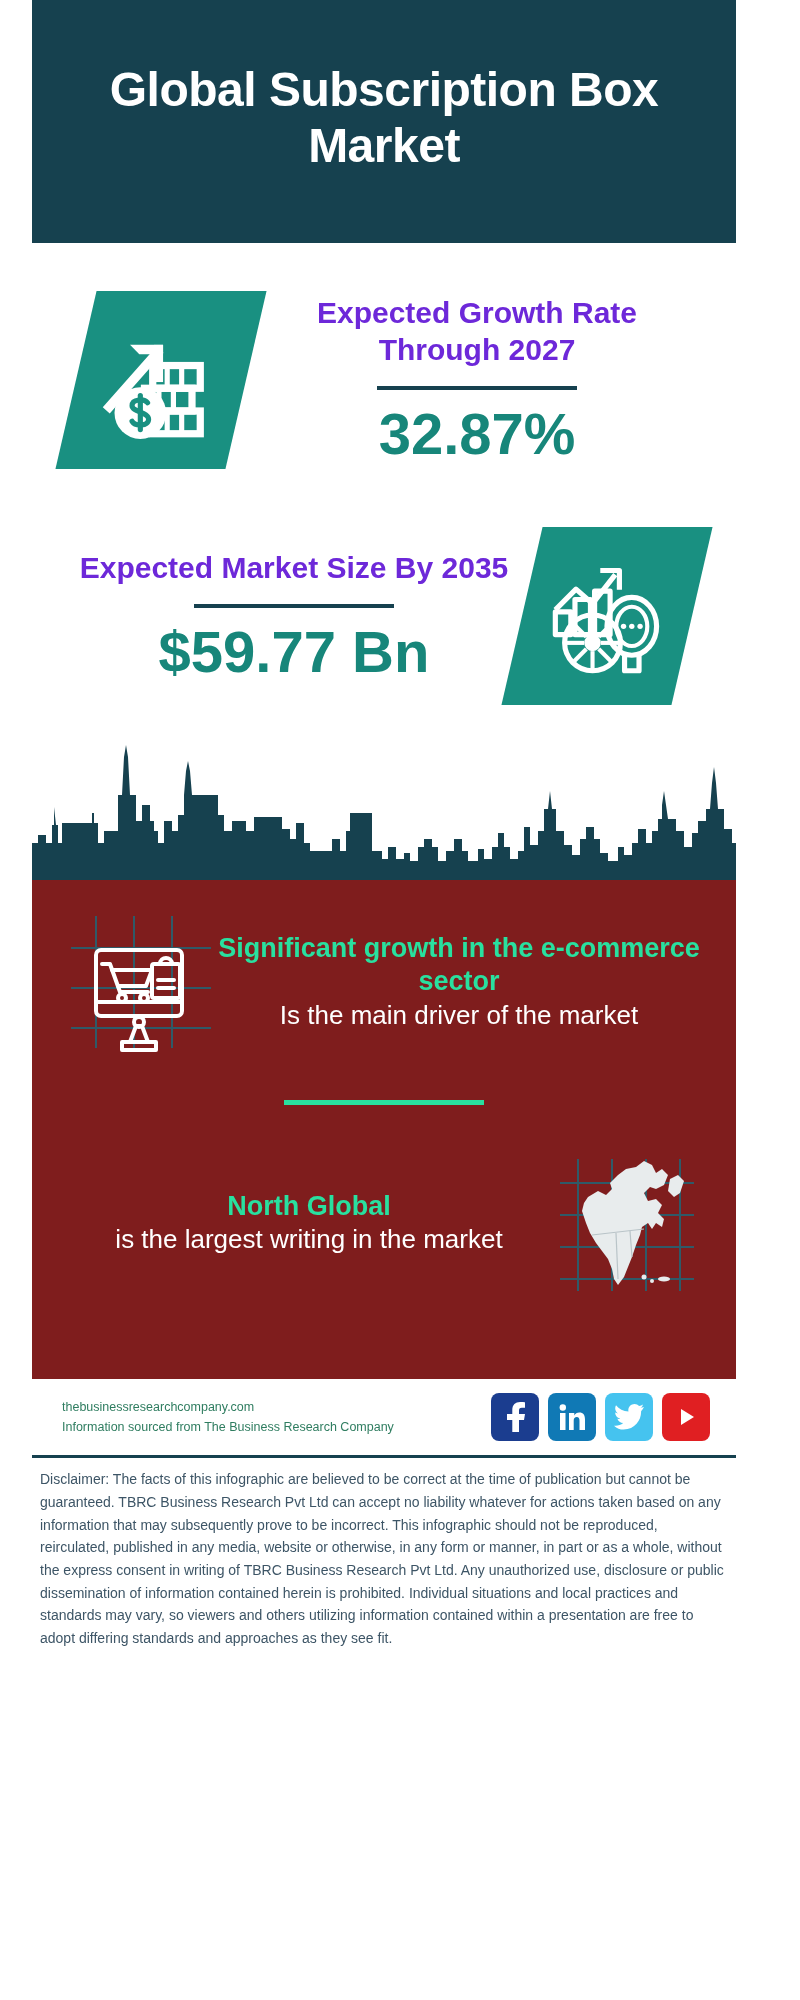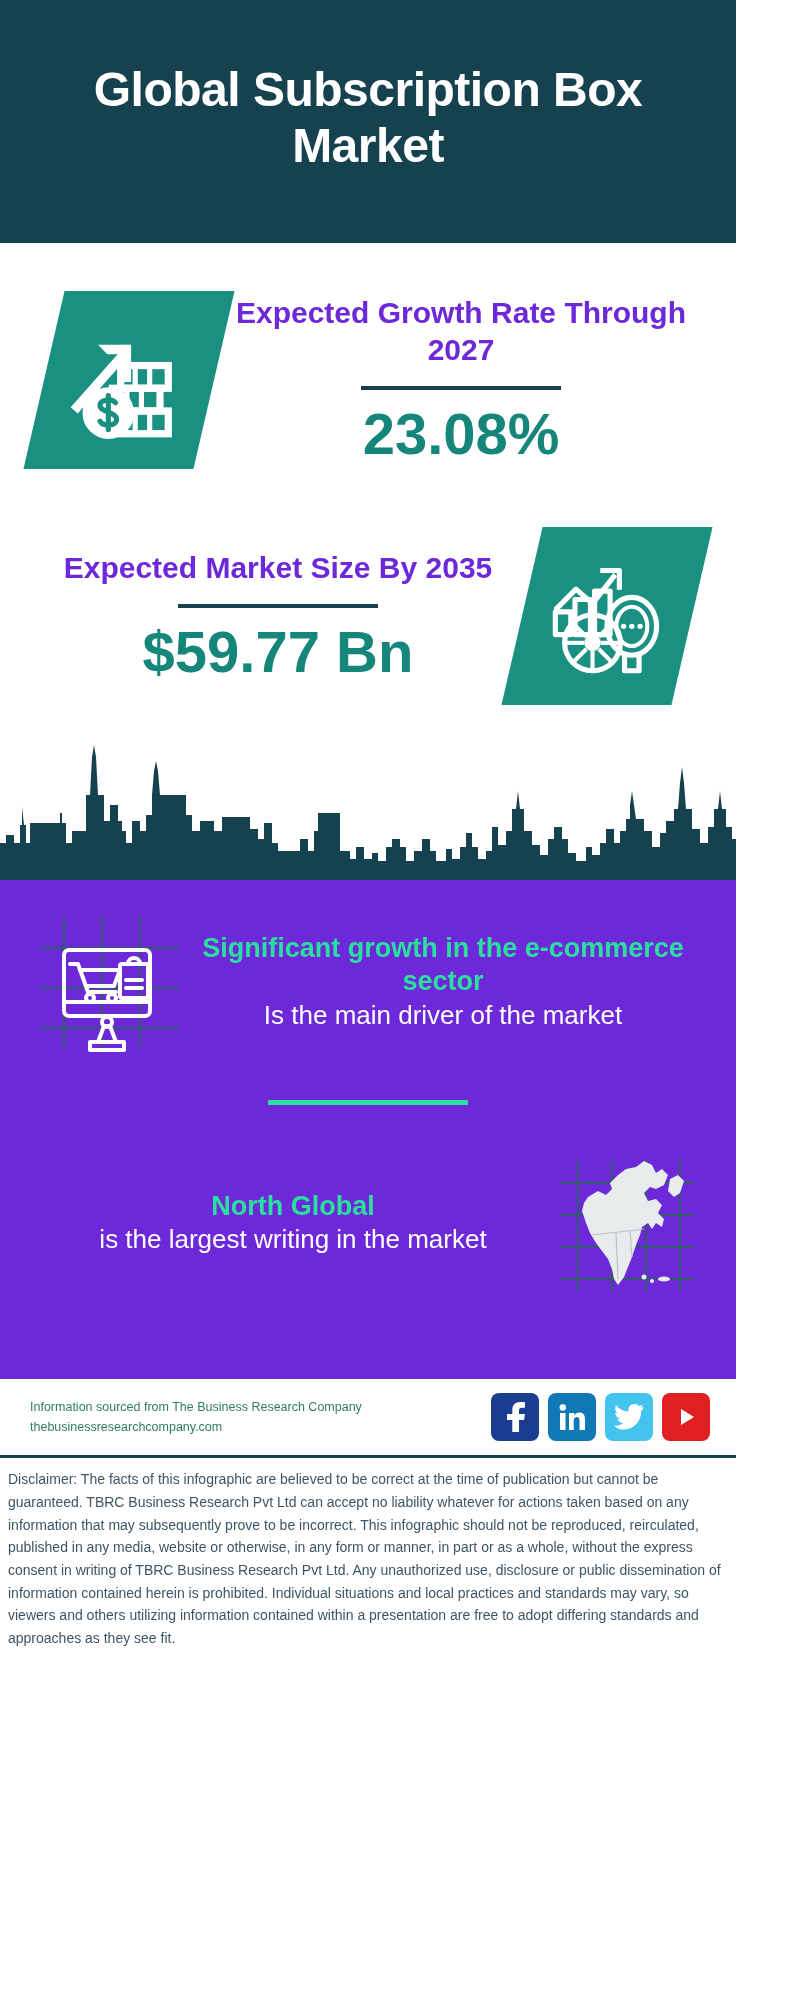--- a/index.html
+++ b/index.html
@@ -7,20 +7,21 @@
     width: 800px;
     background: #ffffff;
     font-family: "Liberation Sans", sans-serif;
   }
   .page {
     position: relative;
     width: 736px;
     min-height: 2000px;
     background: #ffffff;
     overflow: hidden;
+    padding-left: 32px;
   }
 
   
   .header {
     background: #16414f;
     padding: 62px 40px 70px 40px;
     text-align: center;
   }
   .header-title {
     color: #ffffff;
@@ -89,21 +90,21 @@
   .skyline-wrap {
     margin-top: 30px;
     width: 800px;
     height: 145px;
     line-height: 0;
   }
   .skyline-wrap svg { display: block; width: 800px; height: 145px; }
 
   
   .dark {
-    background: #6d28d9;
+    background: #7f1d1d;
     position: relative;
     padding: 18px 0 86px 0;
   }
   .fact {
     display: flex;
     align-items: center;
     padding: 0 34px;
   }
   .fact-ecom { padding-top: 14px; }
   .fact-region { padding-top: 6px; }
@@ -208,21 +209,21 @@
           <g stroke="#199081" stroke-width="5" fill="none" stroke-linecap="round">
             <path d="M47 82 C44 78 32 78 32 85 C32 91 48 91 48 98 C48 105 35 105 32 100"></path>
             <path d="M40 75 L40 108"></path>
           </g>
         </svg>
       </div>
     </div>
     <div class="stat-text">
       <div class="stat-label">Expected Growth Rate Through 2027</div>
       <div class="stat-rule"></div>
-      <div class="stat-value">23.08%</div>
+      <div class="stat-value">32.87%</div>
     </div>
   </div>
 
   <div class="stat stat-2">
     <div class="stat-text">
       <div class="stat-label">Expected Market Size By 2035</div>
       <div class="stat-rule"></div>
       <div class="stat-value">$59.77 Bn</div>
     </div>
     <div class="tile">
@@ -357,22 +358,22 @@
             <circle cx="100" cy="128" r="2"></circle>
             <ellipse cx="112" cy="126" rx="6" ry="2.5"></ellipse>
           </g>
         </svg>
       </div>
     </div>
   </div>
 
   <div class="source-bar">
     <div class="source-text">
+      <div>thebusinessresearchcompany.com</div>
       <div>Information sourced from The Business Research Company</div>
-      <div>thebusinessresearchcompany.com</div>
     </div>
     <div class="socials">
       <a class="social s-fb">
         <svg width="26" height="30" viewBox="0 0 26 30">
             <path fill="#ffffff" d="M17 30V18h5l1-6h-6V8.6c0-1.7.5-2.8 2.9-2.8H23V.2C22.4.1 20.4 0 18.1 0 13.4 0 10.3 2.9 10.3 8v4H5v6h5.3v12z"></path>
           </svg>
       </a>
       <a class="social s-li">
         <svg width="28" height="28" viewBox="0 0 28 28">
             <rect x="2" y="10" width="5.5" height="17" fill="#ffffff"></rect>

